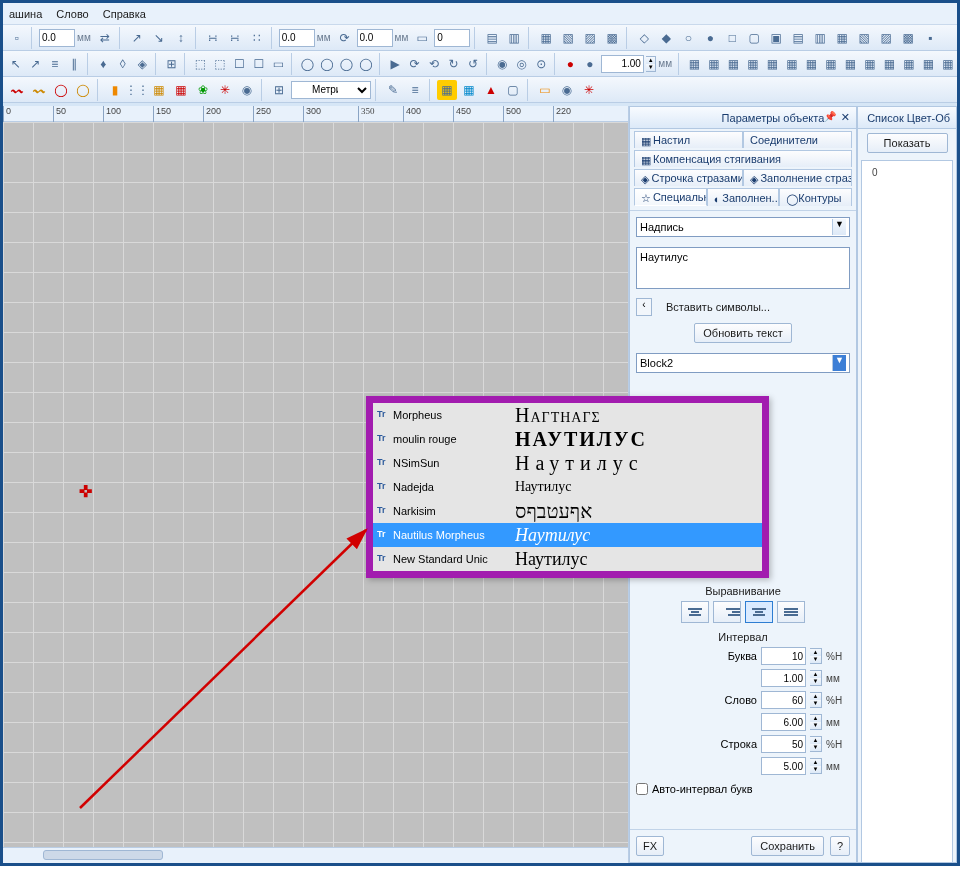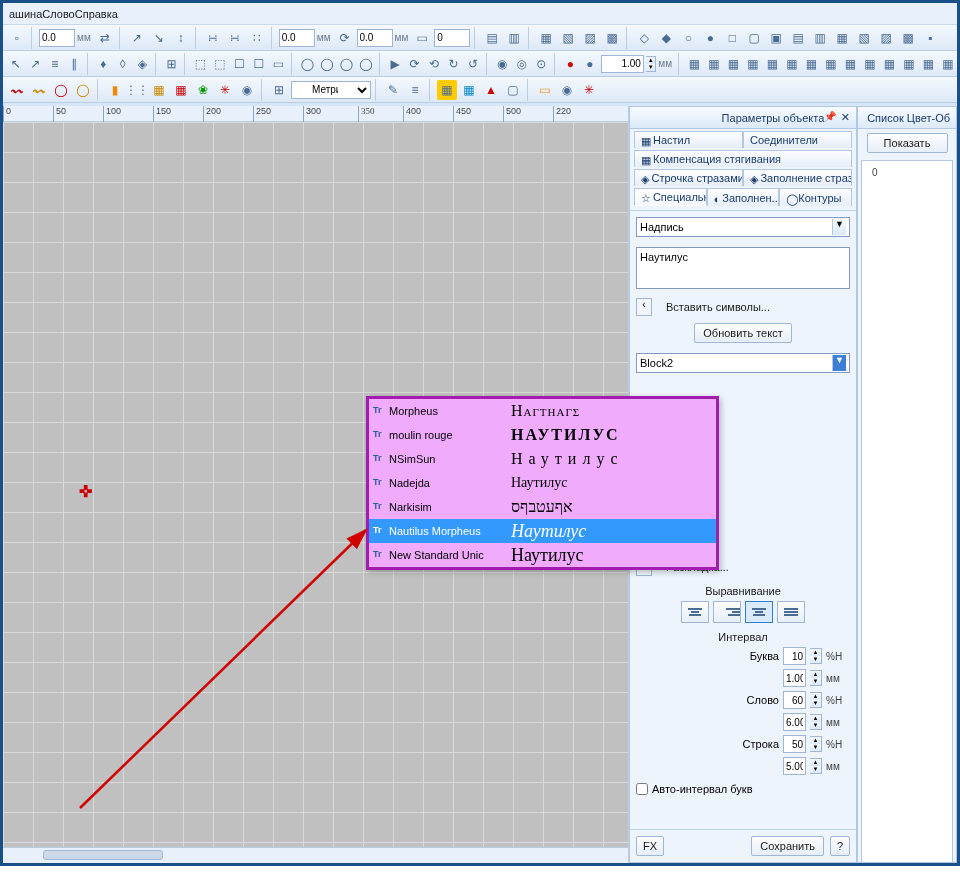--- a/index.html
+++ b/index.html
@@ -1,20 +1,20 @@
 <!DOCTYPE html>
 <html><head>
 <meta charset="utf-8">
 <style>
 * { box-sizing: border-box; margin: 0; padding: 0; font-family: Tahoma, Arial, sans-serif; font-size: 11px; }
 body { background: #fff; width: 960px; height: 872px; overflow: hidden; position: relative; }
 
 .frame { border: 3px solid #1a4f8a; width: 960px; height: 866px; background: #d6e6f6; position: relative; }
 
-.menubar { background: #e8f1fb; height: 22px; display: flex; align-items: center; padding: 0 6px; border-bottom: 1px solid #c9d9ec; }
+.menubar { background: #e8f1fb; height: 22px; display: flex; align-items: center; padding: 0 6px; gap: 14px; border-bottom: 1px solid #c9d9ec; }
 .menubar span { color: #1a1a1a; }
 
 .toolbar { background: linear-gradient(#f4f8fd,#dde9f7); height: 26px; border-bottom: 1px solid #b9cde5; display: flex; align-items: center; padding-left: 4px; gap: 2px; }
 .tbtn { width: 20px; height: 20px; border: 1px solid transparent; display: inline-flex; align-items: center; justify-content: center; color: #4a6b92; border-radius: 2px; font-size: 12px; }
 .tsep { width: 4px; height: 22px; border-left: 1px solid #b9cde5; margin: 0 2px; }
 .tinput { width: 36px; height: 18px; border: 1px solid #9fb7d4; background: #fff; font-size: 10px; padding: 0 2px; }
 .tlabel { font-size: 10px; color: #6a7b90; margin-right: 2px; }
 .tcombo { height: 18px; border: 1px solid #9fb7d4; background: #fff; font-size: 10px; padding: 0 16px; text-align: right; }
 
 .workarea { position: absolute; top: 103px; left: 0; right: 0; bottom: 0; display: flex; }
@@ -50,44 +50,44 @@
 .center { justify-content: center; }
 
 .section-title { text-align: center; font-size: 11px; color: #1a1a1a; margin-top: 8px; }
 .alignbtns { display: flex; gap: 4px; justify-content: center; margin-top: 4px; }
 .alignbtn { width: 28px; height: 22px; border: 1px solid #9fb7d4; background: linear-gradient(#fdfdfe,#e6eef8); display: flex; flex-direction: column; align-items: center; justify-content: center; gap: 1px; }
 .alignbtn.active { border-color: #2d7dd2; background: #d9eaff; }
 .alignbtn span { display:block; height:2px; background:#4a6b92; }
 
 .proprow { display: flex; align-items: center; gap: 4px; margin-top: 4px; justify-content: flex-end; }
 .proprow label { width: 44px; text-align: right; font-size: 11px; }
-.spin { width: 23px; height: 18px; border: 1px solid #9fb7d4; background: #fff; display: flex; }
+.spin { width: 45px; height: 18px; border: 1px solid #9fb7d4; background: #fff; display: flex; }
 .spin input { border: none; width: 100%; font-size: 10px; padding: 0 2px; text-align:right; }
 .spinbtns { width: 12px; display: flex; flex-direction: column; border: 1px solid #9fb7d4; border-left:none; }
 .spinbtns div { flex:1; font-size:6px; text-align:center; background:linear-gradient(#f4f8fd,#dde9f7); line-height:7px;}
 .unit { width: 24px; font-size: 10px; color:#444; }
 
 .chk { margin-top: 8px; display:flex; align-items:center; gap:4px; }
 .chk input { width:12px; height:12px; }
 
 .panel-footer { border-top:1px solid #c1d3e8; padding: 6px; display:flex; gap:6px; justify-content:flex-end; align-items:center; background:#edf4fb;}
 .fxbtn { width:28px; }
 
 .rightpanel { width: 100px; background: #edf4fb; border: 1px solid #b2c8e2; overflow:hidden; }
 .rightpanel .panel-header { font-size:11px; }
 .rightpanel .rbody { padding:4px; background:#fff; height: calc(100% - 50px); border:1px solid #b2c8e2; margin:3px;}
 
 
-.font-dropdown { position: absolute; left: 366px; top: 396px; width: 353px; background: #f0abfc; border: 3px solid #a21caf; z-index: 50; box-shadow: 2px 2px 6px rgba(0,0,0,.25); }
+.font-dropdown { position: absolute; left: 366px; top: 396px; width: 403px; background: #e5e5e5; border: 7px solid #a21caf; z-index: 50; box-shadow: 2px 2px 6px rgba(0,0,0,.25); }
 .font-row { display: flex; align-items: center; height: 24px; padding: 0 4px; gap: 4px; }
 .font-row.selected { background: #3399ff; color: #fff; }
 .font-row .tt { width: 12px; height: 12px; color: #2d5b9c; font-size: 9px; font-weight: bold; }
 .font-row.selected .tt { color: #fff; }
 .font-row .fname { width: 118px; font-size: 11px; overflow: hidden; white-space: nowrap; }
-.font-row .preview { flex: 1; font-size: 16px; text-align: left; overflow:hidden; white-space:nowrap;}
+.font-row .preview { flex: 1; font-size: 20px; text-align: left; overflow:hidden; white-space:nowrap;}
 
 .arrow-svg { position:absolute; left: 0; top: 0; pointer-events:none; z-index:60; }
 
 </style>
 </head>
 <body>
 
 <div class="frame">
 
   <div class="menubar">

